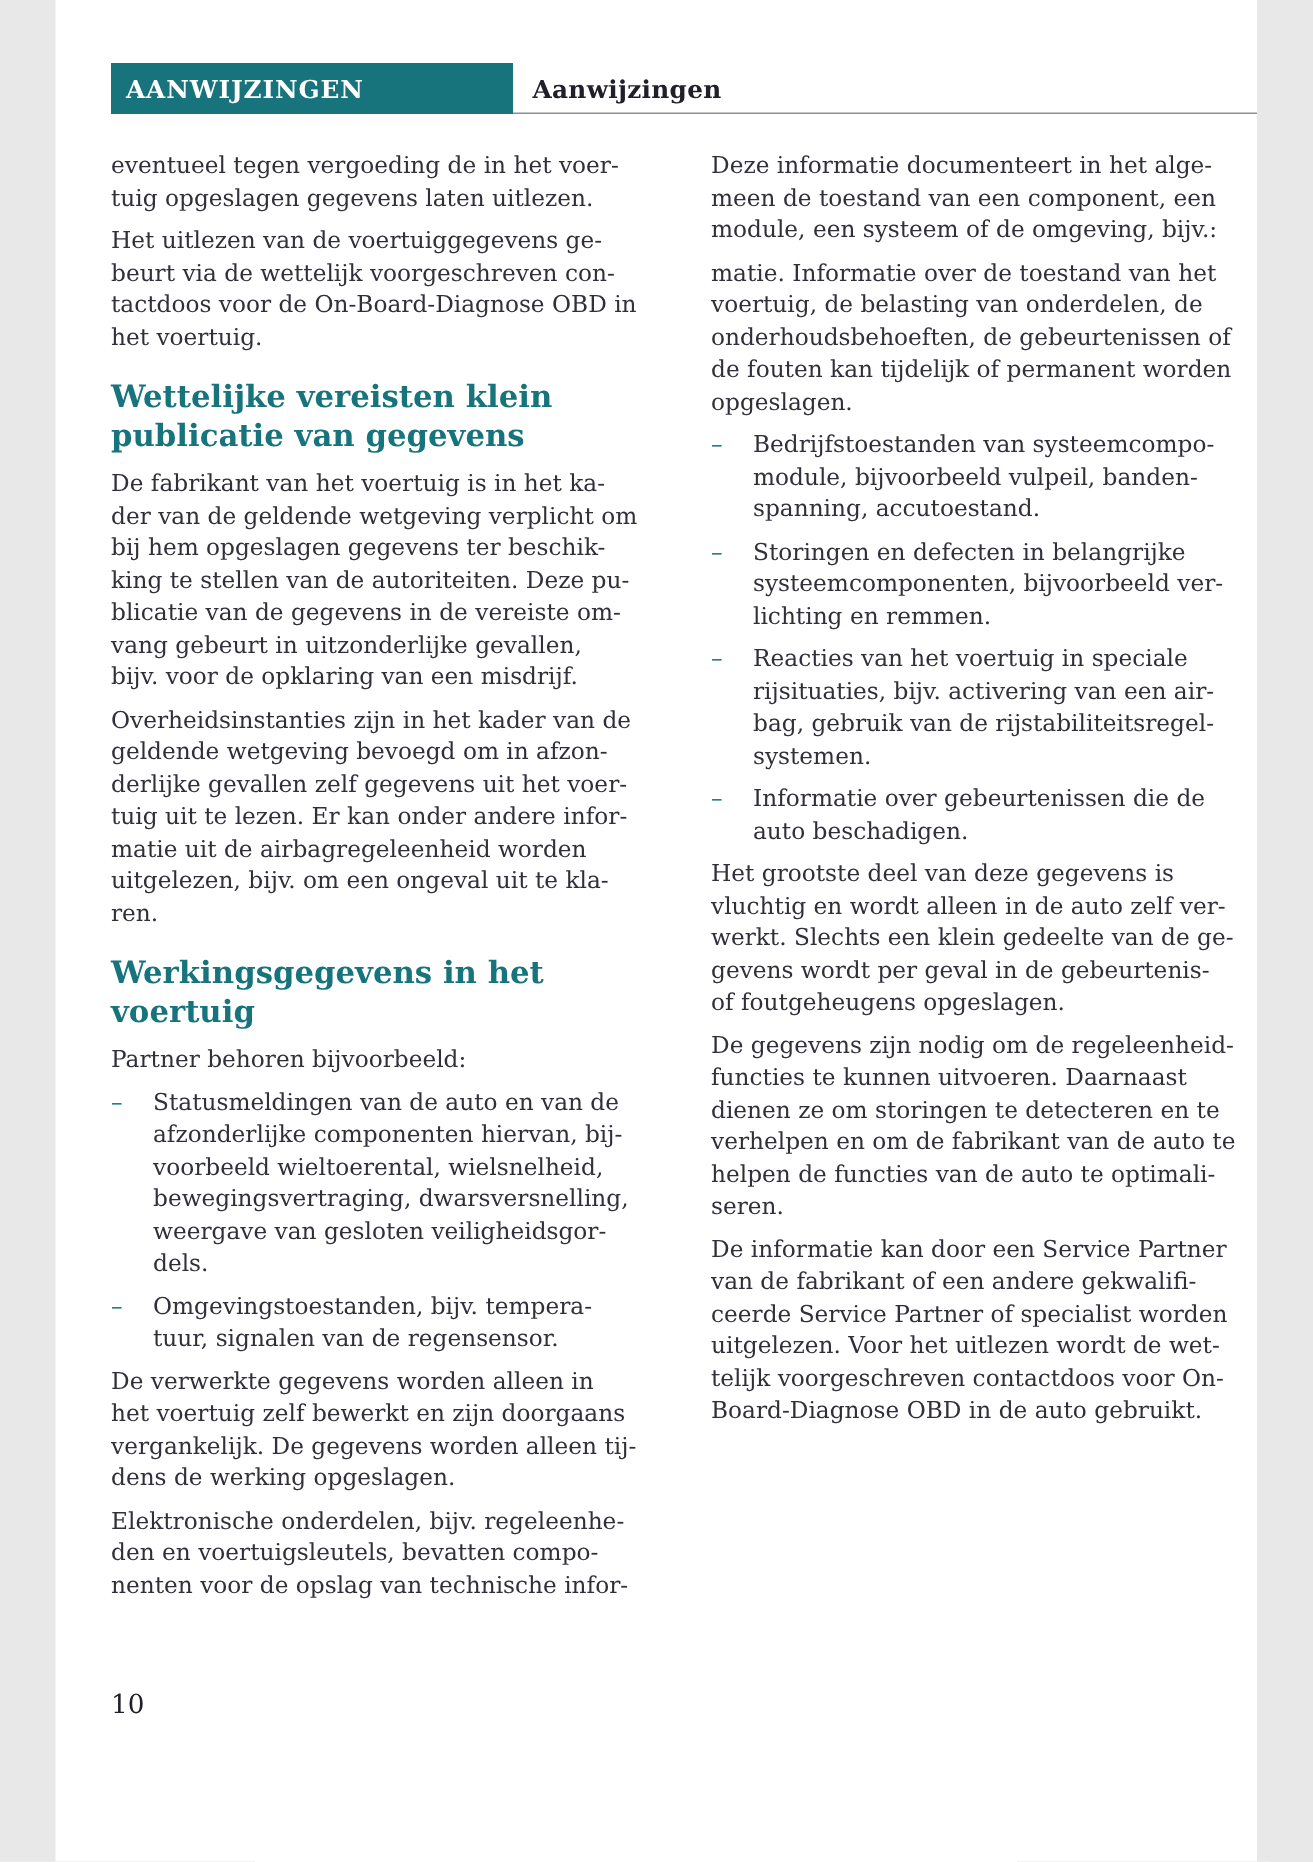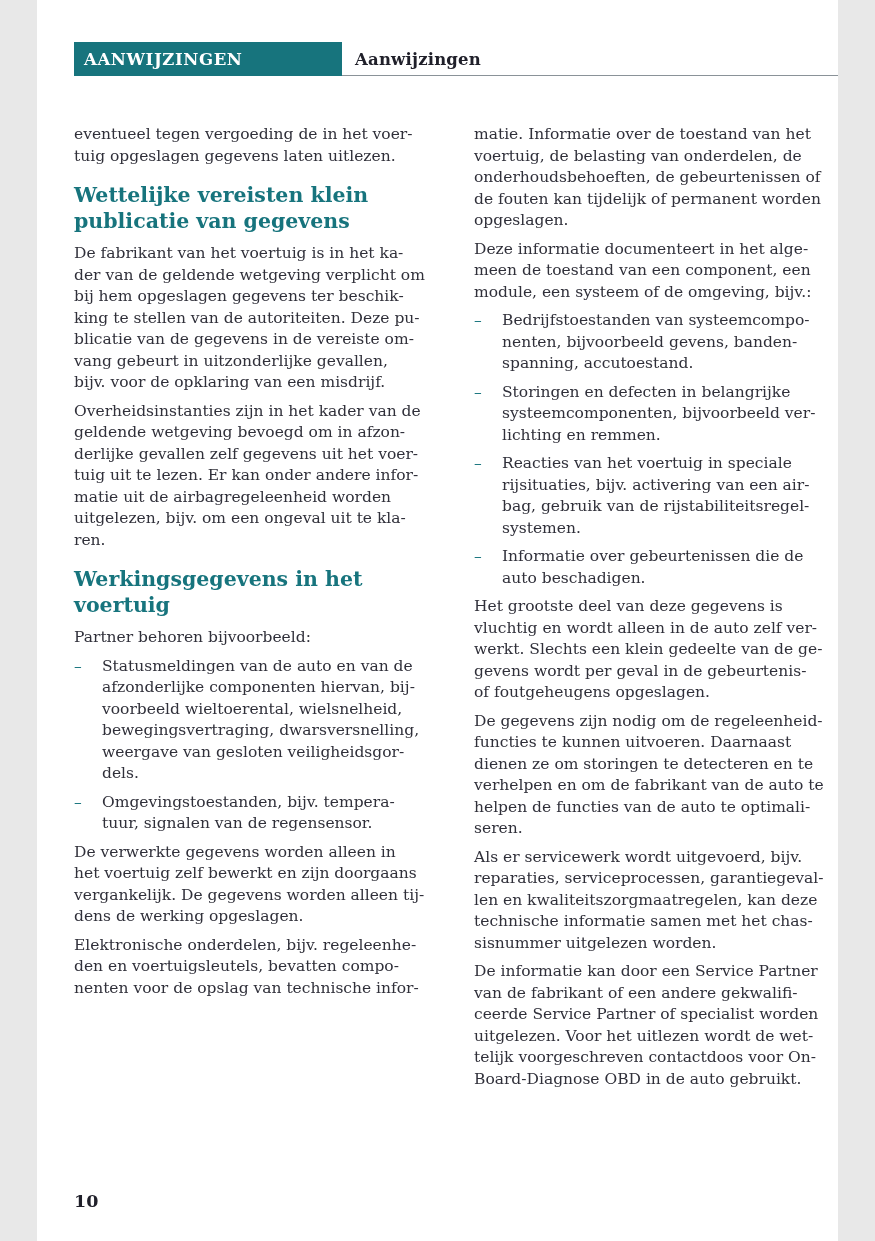--- a/index.html
+++ b/index.html
@@ -28,21 +28,21 @@
     font-weight:bold;font-size:16.5px;color:var(--title,#20202a);
     letter-spacing:.2px;
   }
   .header-rule{
     position:absolute;left:305px;top:75px;
     width:540px;height:0;
     border-top:1px solid var(--rule,#8a9298);
   }
   
   .columns{
-    position:absolute;left:37px;top:124px;
+    position:absolute;left:37px;top:100px;
     width:790px;
     display:flex;gap:10px;align-items:flex-start;
   }
   .column{width:390px;}
   .para{
     margin:0 0 7px 0;
     font-size:15.5px;line-height:21.5px;
     white-space:pre-line;
   }
   .col-heading{
@@ -57,41 +57,45 @@
     display:flex;margin:0 0 7px 0;
     font-size:15.5px;line-height:21.5px;
   }
   .bullet .dash{
     flex:0 0 28px;color:var(--teal,#17747d);
   }
   .bullet .bullet-text{
     flex:1;white-space:pre-line;
   }
   .page-number{
-    position:absolute;left:37px;top:1191px;
-    font-weight:bold;font-size:17.5px;color:var(--title,#20202a);
+    position:absolute;left:37px;top:1127px;
+    font-weight:normal;font-size:17.5px;color:var(--title,#20202a);
   }
 </style>
 </head>
 <body>
 
 <div class="page">
 
   <header>
     <div class="header-tab">
       <span>AANWIJZINGEN</span>
     </div>
     <div class="header-title">Aanwijzingen</div>
     <div class="header-rule"></div>
   </header>
 
   <main class="columns">
     <div class="column">
         <p class="para">eventueel tegen vergoeding de in het voer-
 tuig opgeslagen gegevens laten uitlezen.</p>
+        <p class="para">Het uitlezen van de voertuiggegevens ge-
+beurt via de wettelijk voorgeschreven con-
+tactdoos voor de On-Board-Diagnose OBD in
+het voertuig.</p>
         <h2 class="col-heading">Wettelijke vereisten klein
 publicatie van gegevens</h2>
         <p class="para">De fabrikant van het voertuig is in het ka-
 der van de geldende wetgeving verplicht om
 bij hem opgeslagen gegevens ter beschik-
 king te stellen van de autoriteiten. Deze pu-
 blicatie van de gegevens in de vereiste om-
 vang gebeurt in uitzonderlijke gevallen,
 bijv. voor de opklaring van een misdrijf.</p>
         <p class="para">Overheidsinstanties zijn in het kader van de
@@ -119,32 +123,32 @@
         </div>
         <p class="para">De verwerkte gegevens worden alleen in
 het voertuig zelf bewerkt en zijn doorgaans
 vergankelijk. De gegevens worden alleen tij-
 dens de werking opgeslagen.</p>
         <p class="para">Elektronische onderdelen, bijv. regeleenhe-
 den en voertuigsleutels, bevatten compo-
 nenten voor de opslag van technische infor-</p>
       </div>
     <div class="column">
+        <p class="para">Deze informatie documenteert in het alge-
+meen de toestand van een component, een
+module, een systeem of de omgeving, bijv.:</p>
         <p class="para">matie. Informatie over de toestand van het
 voertuig, de belasting van onderdelen, de
 onderhoudsbehoeften, de gebeurtenissen of
 de fouten kan tijdelijk of permanent worden
 opgeslagen.</p>
-        <p class="para">Deze informatie documenteert in het alge-
-meen de toestand van een component, een
-module, een systeem of de omgeving, bijv.:</p>
         <div class="bullet">
           <span class="dash">–</span>
           <span class="bullet-text">Bedrijfstoestanden van systeemcompo-
-nenten, bijvoorbeeld gevens, banden-
+module, bijvoorbeeld vulpeil, banden-
 spanning, accutoestand.</span>
         </div>
         <div class="bullet">
           <span class="dash">–</span>
           <span class="bullet-text">Storingen en defecten in belangrijke
 systeemcomponenten, bijvoorbeeld ver-
 lichting en remmen.</span>
         </div>
         <div class="bullet">
           <span class="dash">–</span>
@@ -162,25 +166,20 @@
 vluchtig en wordt alleen in de auto zelf ver-
 werkt. Slechts een klein gedeelte van de ge-
 gevens wordt per geval in de gebeurtenis-
 of foutgeheugens opgeslagen.</p>
         <p class="para">De gegevens zijn nodig om de regeleenheid-
 functies te kunnen uitvoeren. Daarnaast
 dienen ze om storingen te detecteren en te
 verhelpen en om de fabrikant van de auto te
 helpen de functies van de auto te optimali-
 seren.</p>
-        <p class="para">Als er servicewerk wordt uitgevoerd, bijv.
-reparaties, serviceprocessen, garantiegeval-
-len en kwaliteitszorgmaatregelen, kan deze
-technische informatie samen met het chas-
-sisnummer uitgelezen worden.</p>
         <p class="para">De informatie kan door een Service Partner
 van de fabrikant of een andere gekwalifi-
 ceerde Service Partner of specialist worden
 uitgelezen. Voor het uitlezen wordt de wet-
 telijk voorgeschreven contactdoos voor On-
 Board-Diagnose OBD in de auto gebruikt.</p>
       </div>
   </main>
 
   <div class="page-number">10</div>

